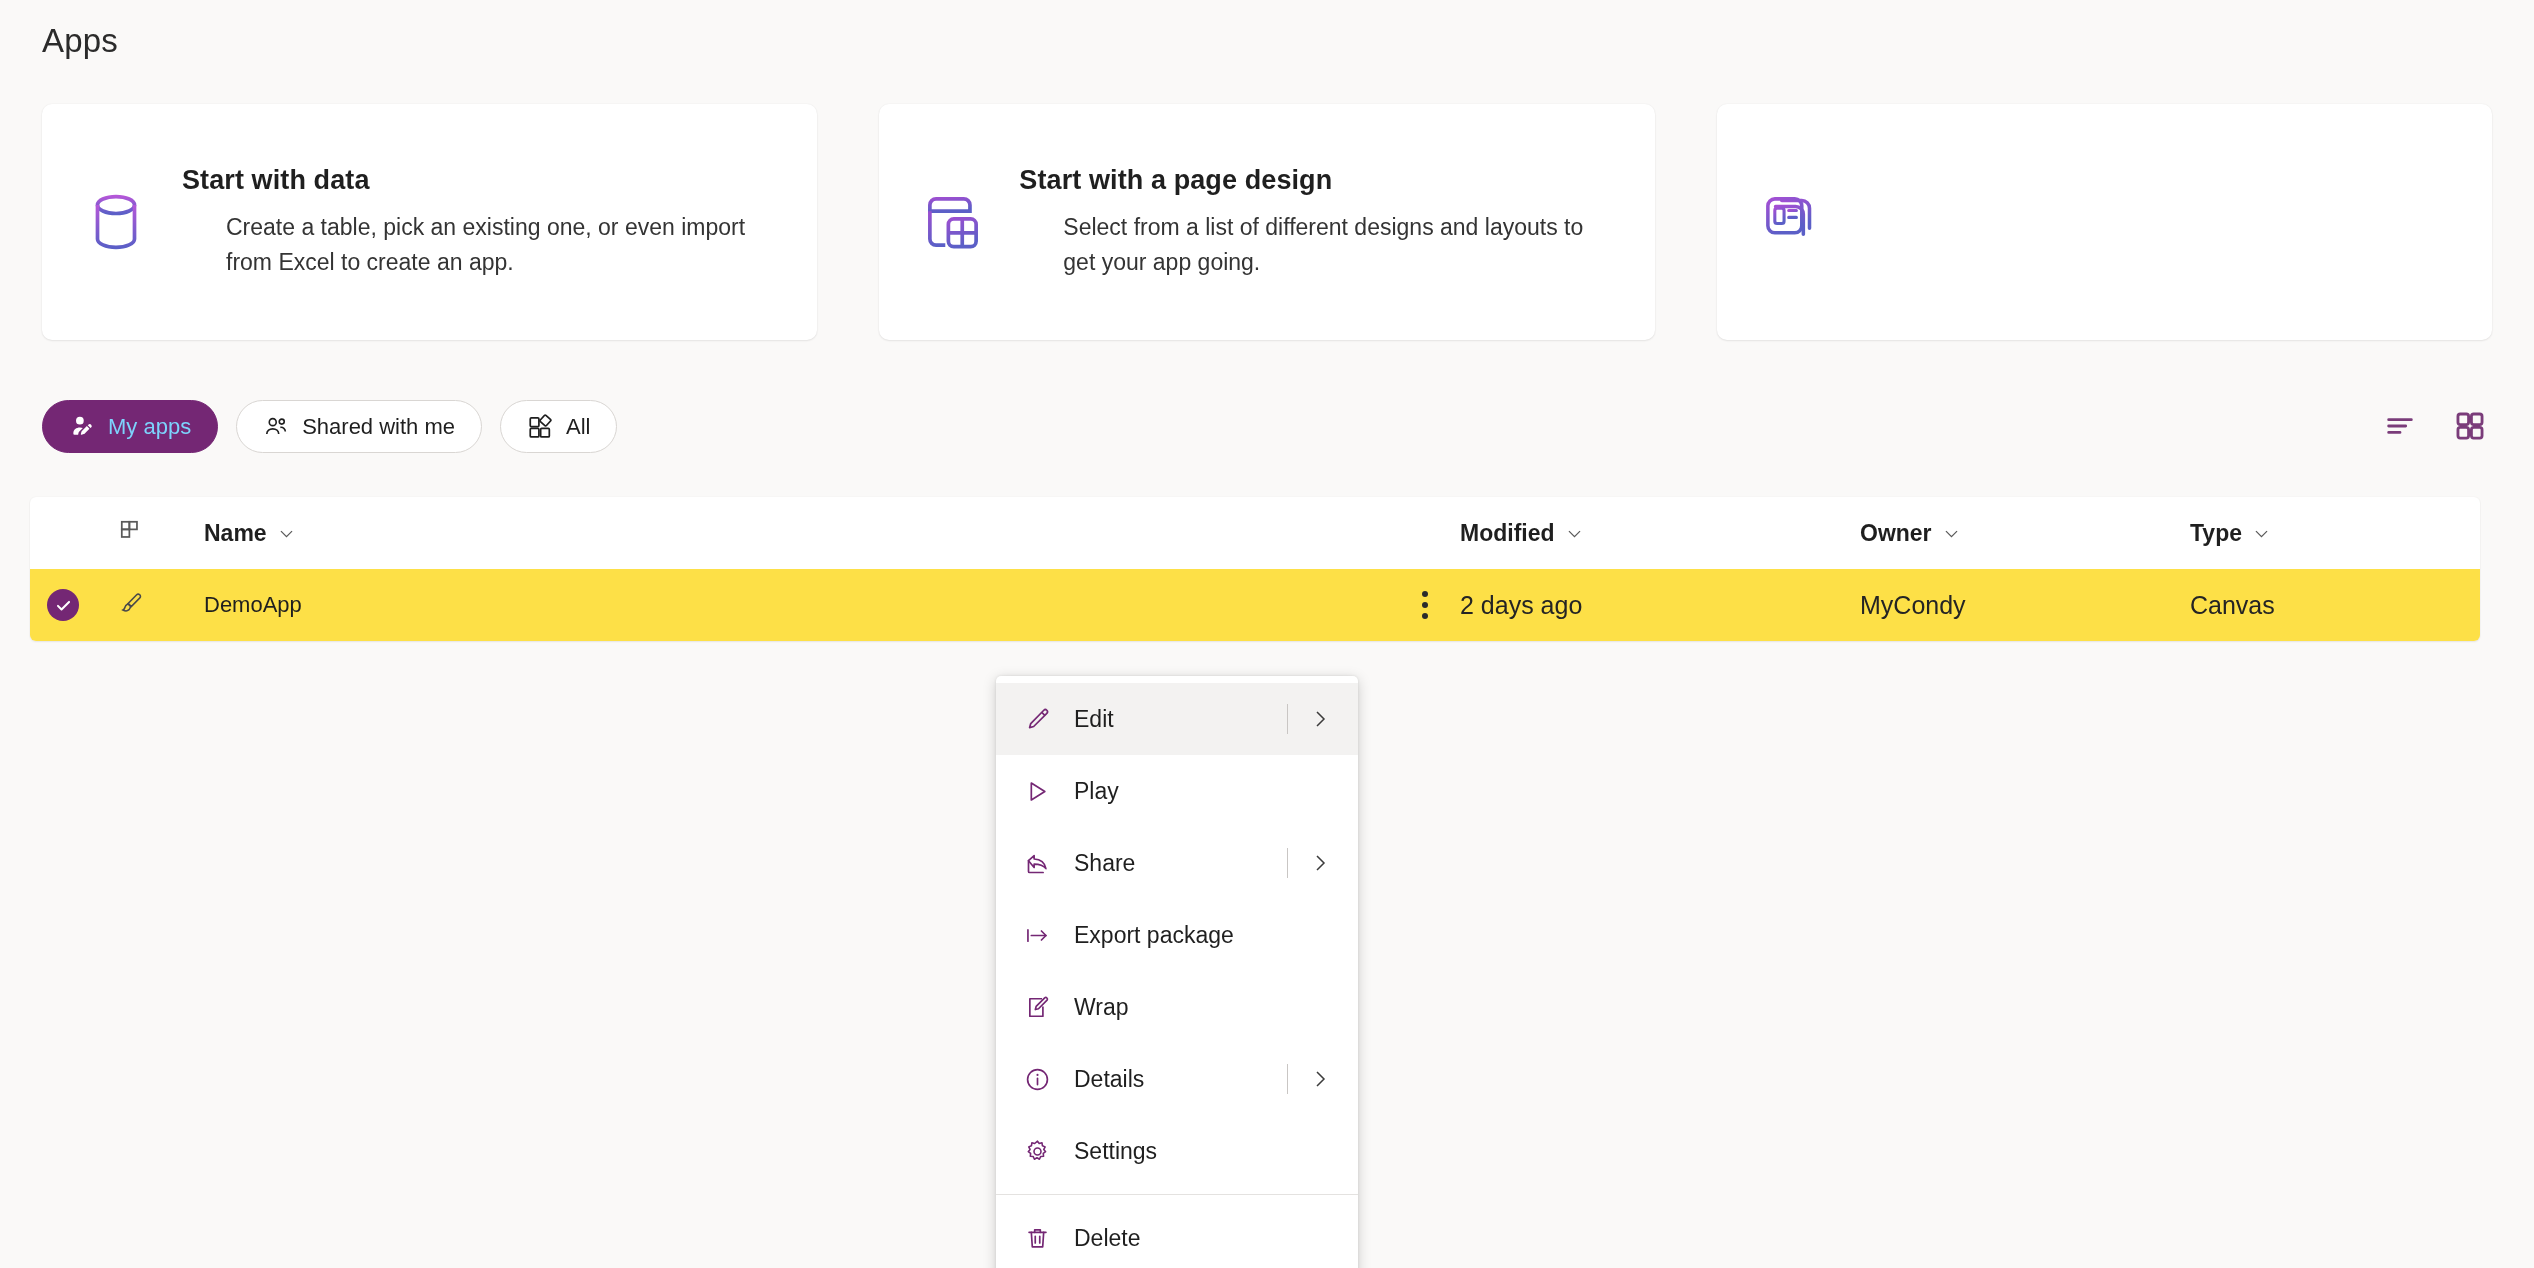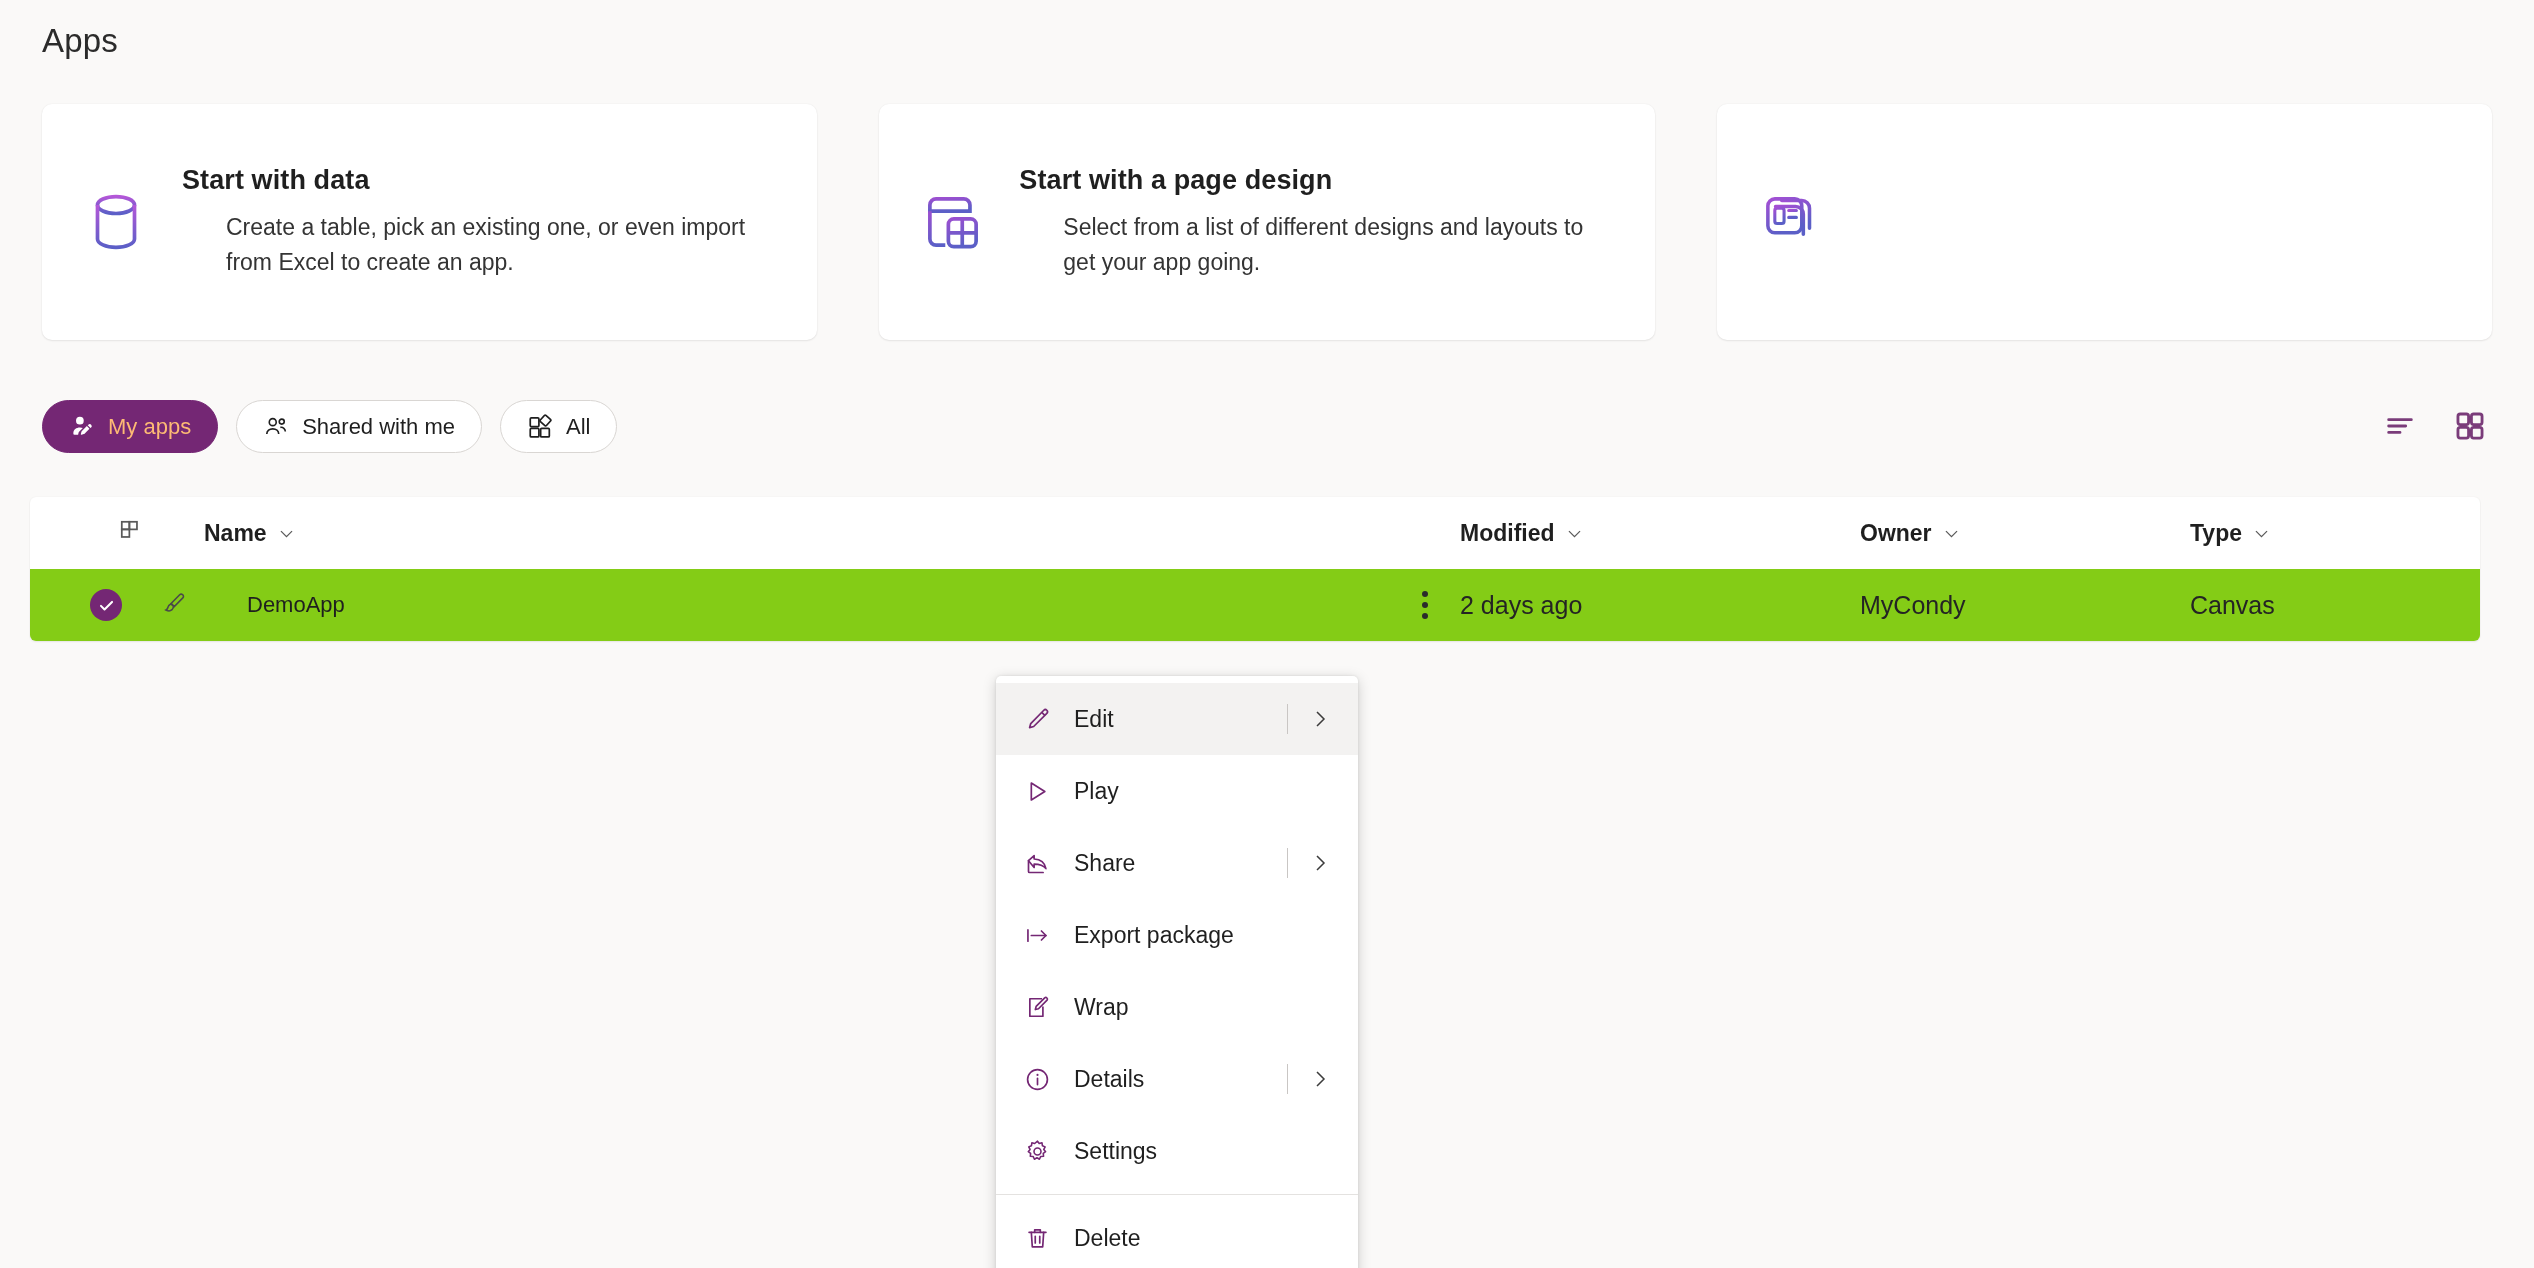--- a/index.html
+++ b/index.html
@@ -82,21 +82,21 @@
     border: 1px solid #d9d6d3;
     background: #ffffff;
     font-size: 22px;
     color: #1f1f1f;
     cursor: pointer;
     white-space: nowrap;
   }
   .pill.active {
     background: #742774;
     border-color: #742774;
-    color: #fdba74;
+    color: #7dd3fc;
   }
   .pill-icon { display: flex; align-items: center; justify-content: center; width: 26px; height: 26px; }
 
   
   .view-toggles {
     position: absolute;
     right: 42px; top: 404px;
     display: flex;
     align-items: center;
     gap: 26px;
@@ -117,21 +117,21 @@
     border-radius: 6px;
     box-shadow: 0 1px 2px rgba(0,0,0,.07), 0 0 2px rgba(0,0,0,.05);
     overflow: hidden;
   }
   .thead, .trow {
     display: flex;
     align-items: center;
     height: 68px;
   }
   .thead { height: 72px; }
-  .trow { height: 72px; background: #84cc16; padding-left: 43px; }
+  .trow { height: 72px; background: #fde047; }
 
   .c-check  { width: 66px;  flex: 0 0 66px;  display:flex; align-items:center; justify-content:center; }
   .c-type   { width: 70px;  flex: 0 0 70px;  display:flex; align-items:center; justify-content:center; }
   .c-name   { flex: 1 1 auto; padding-left: 38px; min-width: 0; }
   .c-menu   { width: 70px;  flex: 0 0 70px;  display:flex; align-items:center; justify-content:center; }
   .c-mod    { width: 400px; flex: 0 0 400px; }
   .c-owner  { width: 330px; flex: 0 0 330px; }
   .c-typ    { width: 290px; flex: 0 0 290px; }
 
   .th {

